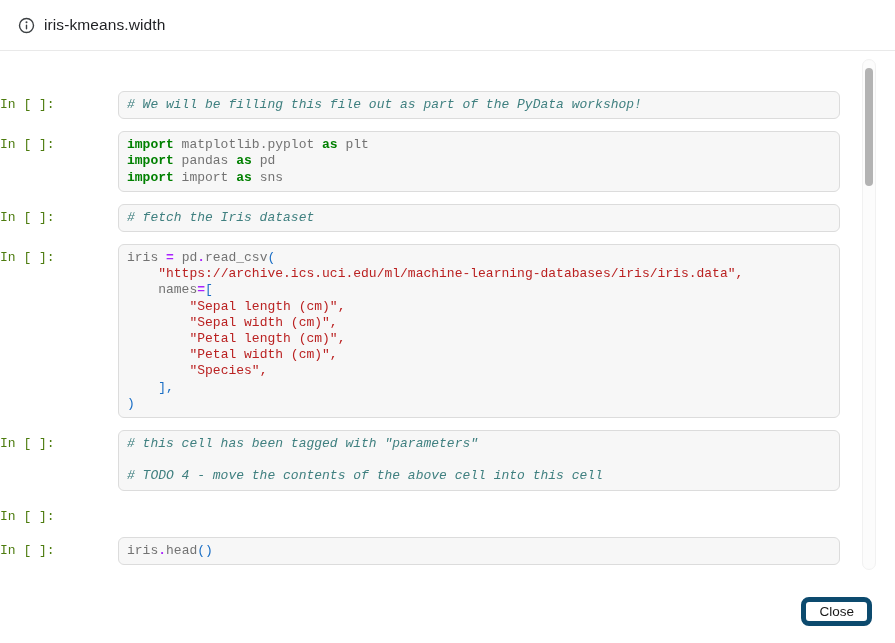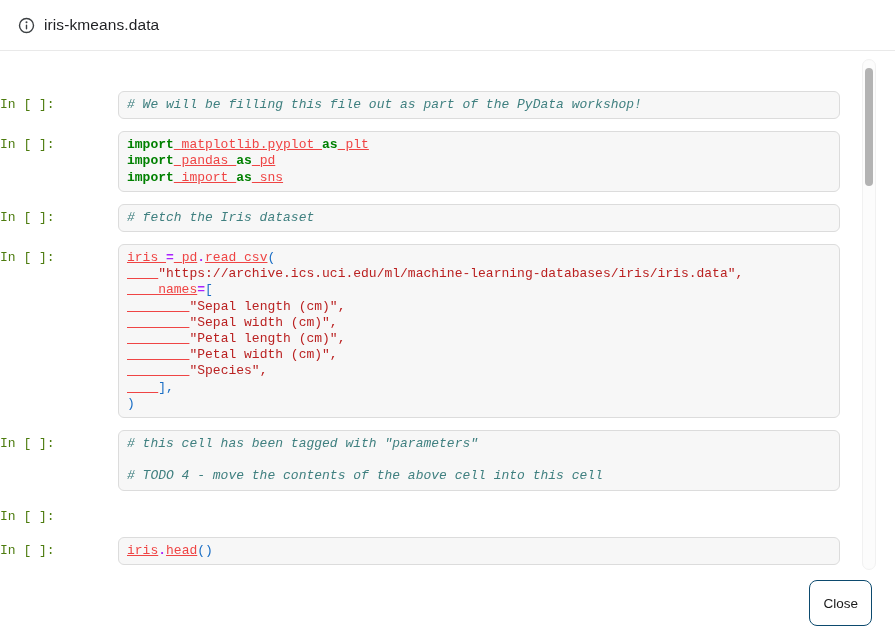--- a/index.html
+++ b/index.html
@@ -24,48 +24,48 @@
             font-size:13px; line-height:16.2px; padding-top:6px; }
   .cellbox { flex:1; margin-right:18px; background:#f7f7f7;
              border:1px solid #dcdcdc; border-radius:6px; padding:5px 8px; }
   .code { font-family:"Liberation Mono", monospace; font-size:13px;
           line-height:16.2px; color:#000; white-space:pre; }
   .tok-k { color:#008000; font-weight:bold; }
   .tok-o { color:#AA22FF; font-weight:bold; }
   .tok-s { color:#BA2121; }
   .tok-c { color:#408080; font-style:italic; }
   .tok-p { color:#1a6ec5; }
-  .tok-n { color:#ef4444;text-decoration:underline; }
+  .tok-n { color:#737373; }
 
   
   .sb-track { position:absolute; top:59px; right:19px; width:14px; height:511px;
               background:#fcfcfc; border:1px solid #f1f1f1; border-radius:7px; }
   .sb-thumb { position:absolute; top:8px; left:2px; width:8px; height:118px;
               background:#b3b3b3; border-radius:4px; }
 
   
-  .close-btn { position:absolute; right:23px; bottom:17px; height:46px;
-               padding:0 13px; background:#fff; border:1px solid #0c4a6e;
+  .close-btn { position:absolute; right:23px; bottom:17px; height:29px;
+               padding:0 13px; background:#fff; border:5px solid #0c4a6e;
                border-radius:8px; font-size:13.5px; color:#1a1a1a;
                font-family:"Liberation Sans", sans-serif; cursor:pointer; }
 </style>
 </head>
 <body>
 
 <div class="page">
 
   <div class="hdr">
     <span class="info">
       <svg width="17" height="17" viewBox="0 0 17 17" fill="none">
         <circle cx="8.5" cy="8.5" r="7" stroke="#3c4043" stroke-width="1.4"></circle>
         <circle cx="8.5" cy="5.2" r="1" fill="#3c4043"></circle>
         <rect x="7.8" y="7.4" width="1.4" height="5" rx="0.7" fill="#3c4043"></rect>
       </svg>
     </span>
-    <span class="title">iris-kmeans.data</span>
+    <span class="title">iris-kmeans.width</span>
   </div>
 
   <div class="scrollwrap">
     <div class="cells" id="cells">
         <div class="row">
           <div class="prompt">In [ ]:</div>
           <div class="cellbox">
             <div class="code"><span class="tok-c"># We will be filling this file out as part of the PyData workshop!</span></div>
           </div>
         </div>

